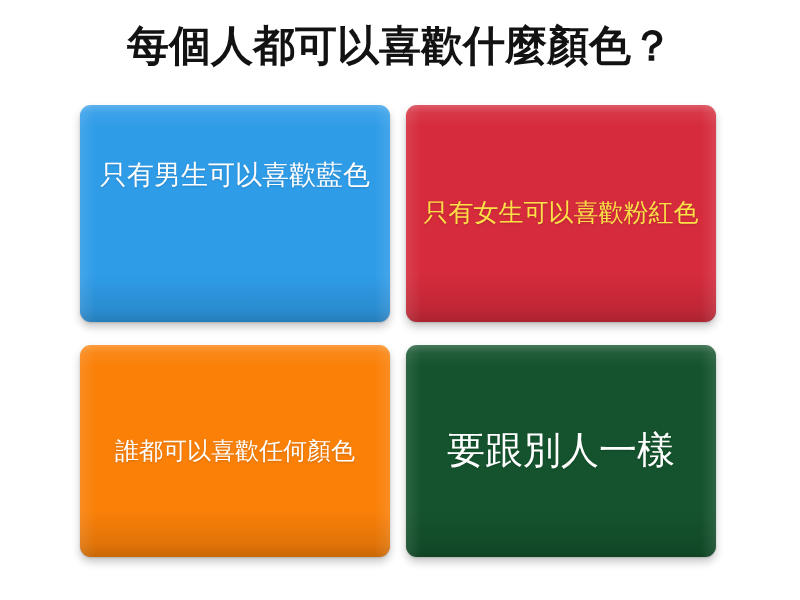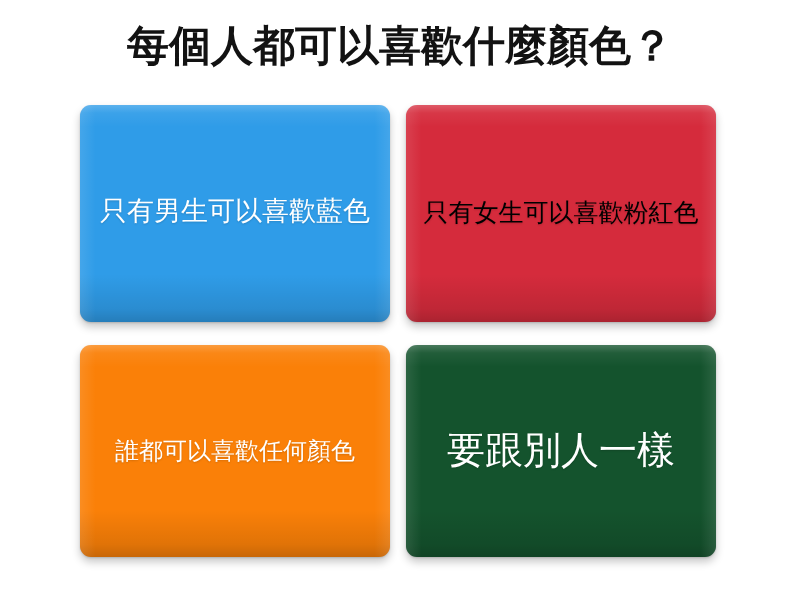--- a/index.html
+++ b/index.html
@@ -114,40 +114,40 @@
   }
 
   
   .tile-a .answer-text { font-size: 27px; }
   .tile-b .answer-text { font-size: 25px; }
   .tile-c .answer-text { font-size: 24px; }
   .tile-d .answer-text { font-size: 38px; }
 
   
   .tile-a, .tile-b { align-items: flex-start; }
-  .tile-a .answer-text { margin-top: 90px; }
+  .tile-a .answer-text { margin-top: 54px; }
   .tile-b .answer-text { margin-top: 92px; }
   .tile-c .answer-text { margin-top: 0px; }
   .tile-d .answer-text { margin-top: 0px; }
 </style>
 </head>
 <body style="background: rgb(255, 255, 255);">
 
 <div class="stage">
 
   <div class="question-title" style="color: rgb(18, 18, 18);">每個人都可以喜歡什麼顏色？</div>
 
   <div class="answer-grid">
 
     <div class="answer-tile tile-a" style="background: rgb(47, 156, 232);">
       <span class="answer-text" style="color: rgb(255, 255, 255);">只有男生可以喜歡藍色</span>
     </div>
 
     <div class="answer-tile tile-b" style="background: rgb(213, 43, 60);">
-      <span class="answer-text" style="color: #000000;">只有女生可以喜歡粉紅色</span>
+      <span class="answer-text" style="color: #fde047;">只有女生可以喜歡粉紅色</span>
     </div>
 
     <div class="answer-tile tile-c" style="background: rgb(250, 128, 8);">
       <span class="answer-text" style="color: rgb(255, 255, 255);">誰都可以喜歡任何顏色</span>
     </div>
 
     <div class="answer-tile tile-d" style="background: #14532d;">
       <span class="answer-text" style="color: rgb(255, 255, 255);">要跟別人一樣</span>
     </div>
 

